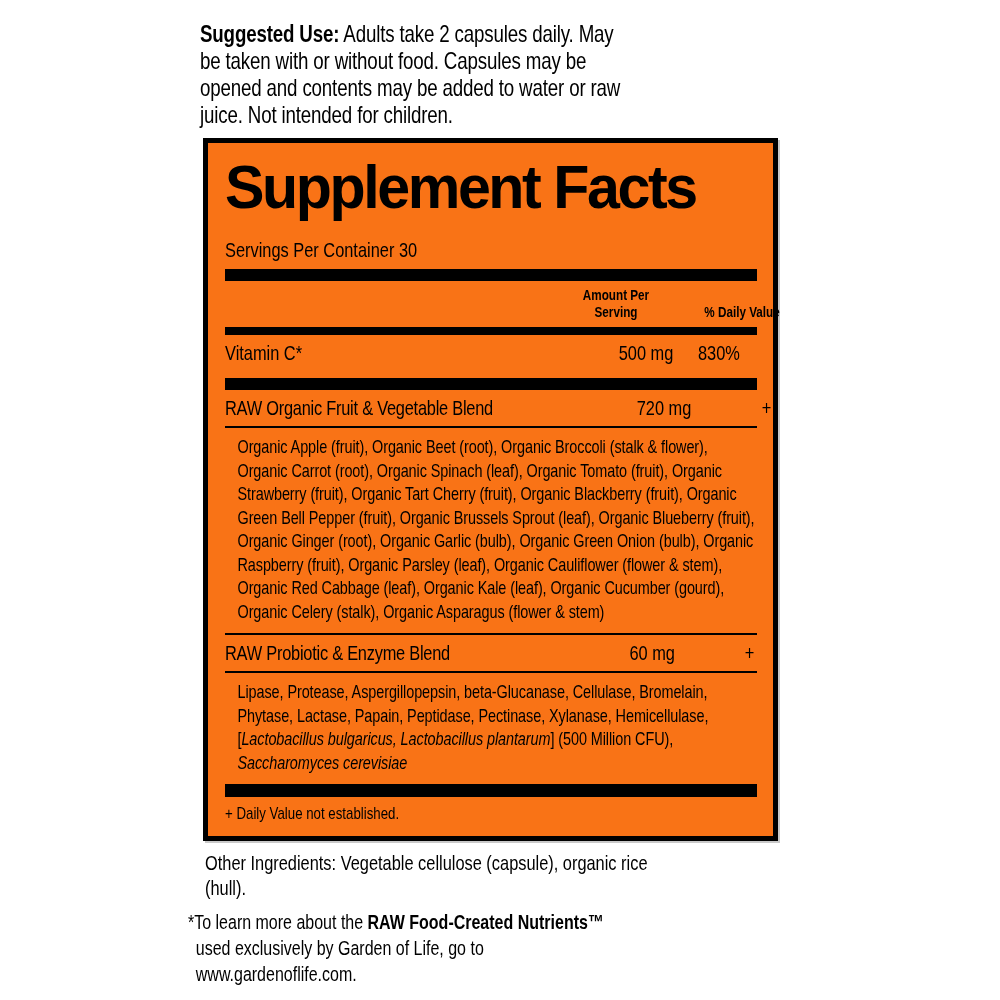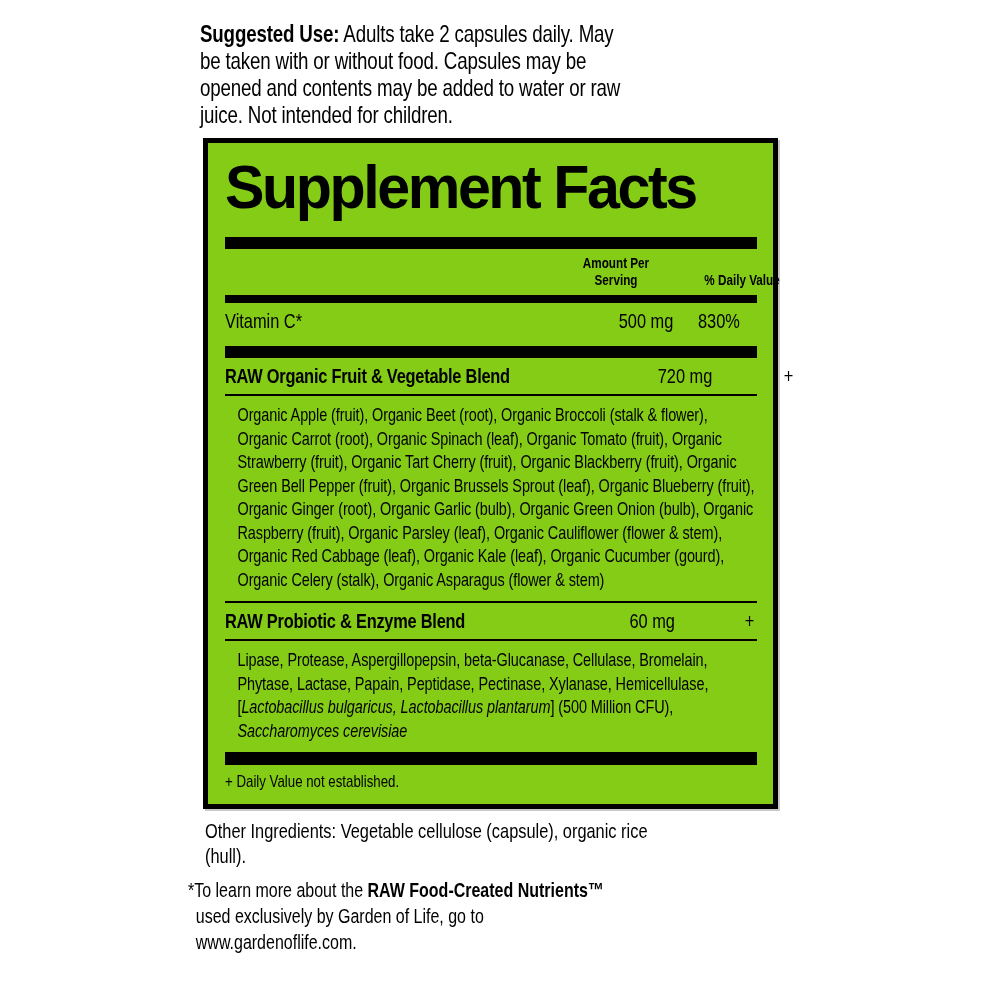--- a/index.html
+++ b/index.html
@@ -20,21 +20,21 @@
 
   .sug { font-size: 24px; line-height: 27px; width: 562px; letter-spacing: -0.2px; }
   .sug b { letter-spacing: -0.2px; }
 
   .panel {
     margin-top: 10px;
     margin-left: 3px;
     width: 575px;
     border: 5px solid #000;
     box-shadow: 2px 2px 0 #c9c9c9;
-    background: #84cc16;
+    background: #f97316;
     padding: 10px 16px 0 17px;
   }
   .panel-title {
     font-weight: bold;
     font-size: 61px;
     letter-spacing: -2.5px;
     line-height: 64px;
     white-space: nowrap;
     transform: scaleX(0.97);
     transform-origin: left top;
@@ -52,21 +52,21 @@
   .hdr-cell { text-align: center; }
   .hdr-cell .cx-c { width: 122px; }
 
   .nut-row { padding: 6px 0 7px; font-size: 21px; align-items: center; }
   .cell-name   { white-space: nowrap; }
   .cell-amount { text-align: right; }
   .cell-daily  { text-align: center; }
   .cell-plus   { text-align: right; padding-right: 3px; }
 
   .blend-row { padding: 6px 0 6px; font-size: 21px; border-bottom: 2px solid #000; align-items: center; }
-  .blend-row .cell-name { font-weight: bold; letter-spacing: -0.3px; }
+  .blend-row .cell-name { font-weight: normal; letter-spacing: -0.3px; }
 
   .blend-para {
     font-size: 18.5px;
     line-height: 23.5px;
     padding: 7px 0 10px 16px;
     letter-spacing: -0.1px;
   }
   .rule { border-top: 2px solid #000; }
 
   .dv-footnote { font-size: 17px; padding: 7px 0 12px; }
@@ -82,20 +82,21 @@
 
   <p class="sug cx">
     <b>Suggested Use:</b><span> Adults take 2 capsules daily. May be taken with or without food. Capsules may be opened and contents may be added to water or raw juice. Not intended for children.</span>
   </p>
 
   <div class="panel">
 
     <h1 class="panel-title">Supplement Facts</h1>
 
     <div class="serving-block">
+      <div><span class="cx-l">Servings Per Container 30</span></div>
     </div>
 
     <div class="bar bar-12"></div>
 
     <div class="row-grid hdr-row">
       <div></div>
       <div class="hdr-cell"><span class="cx-c">Amount Per Serving</span></div>
       <div class="hdr-cell"><span class="cx-c">% Daily Value</span></div>
     </div>
 

